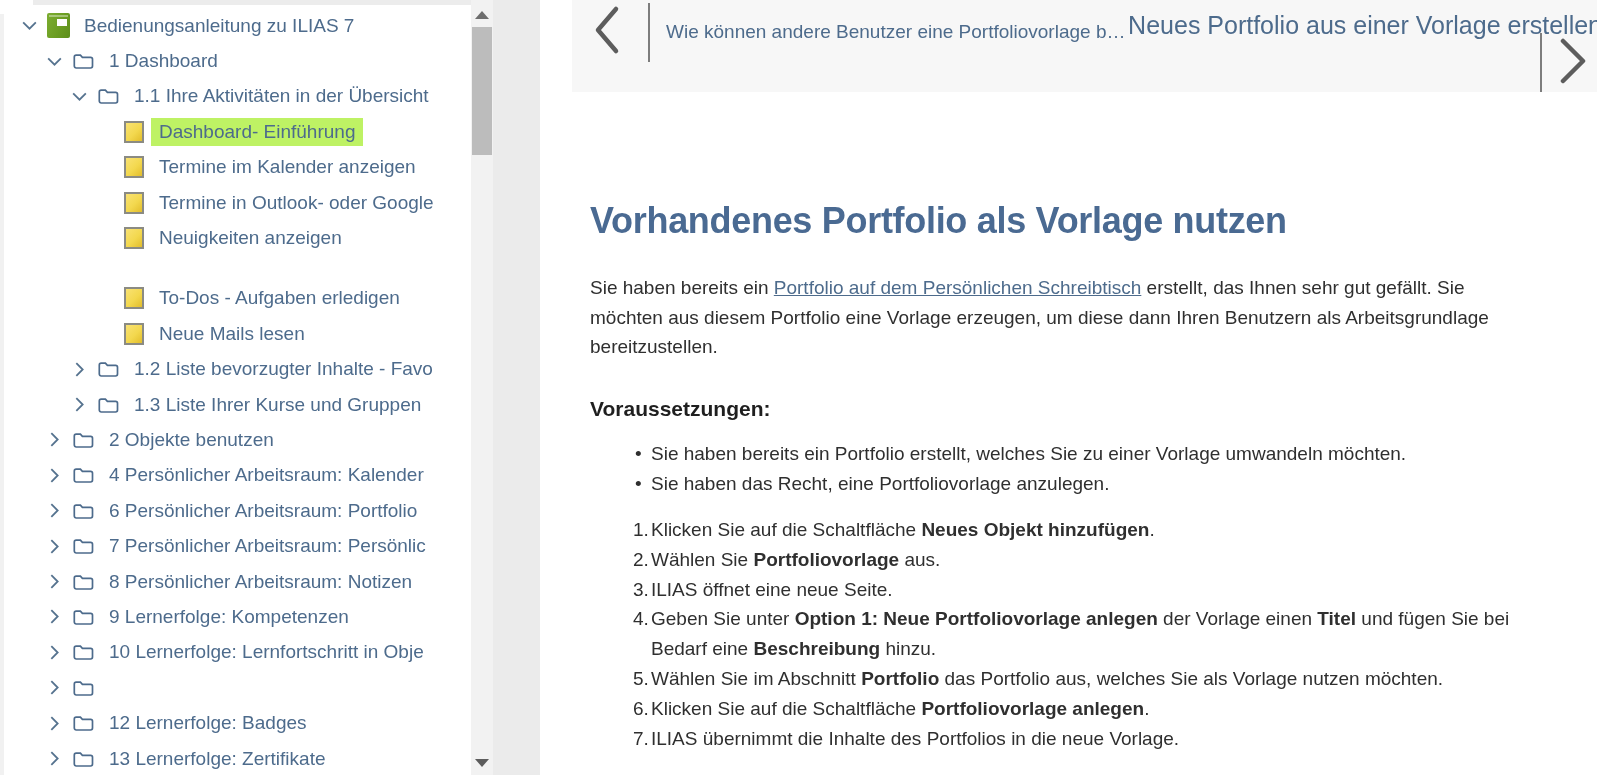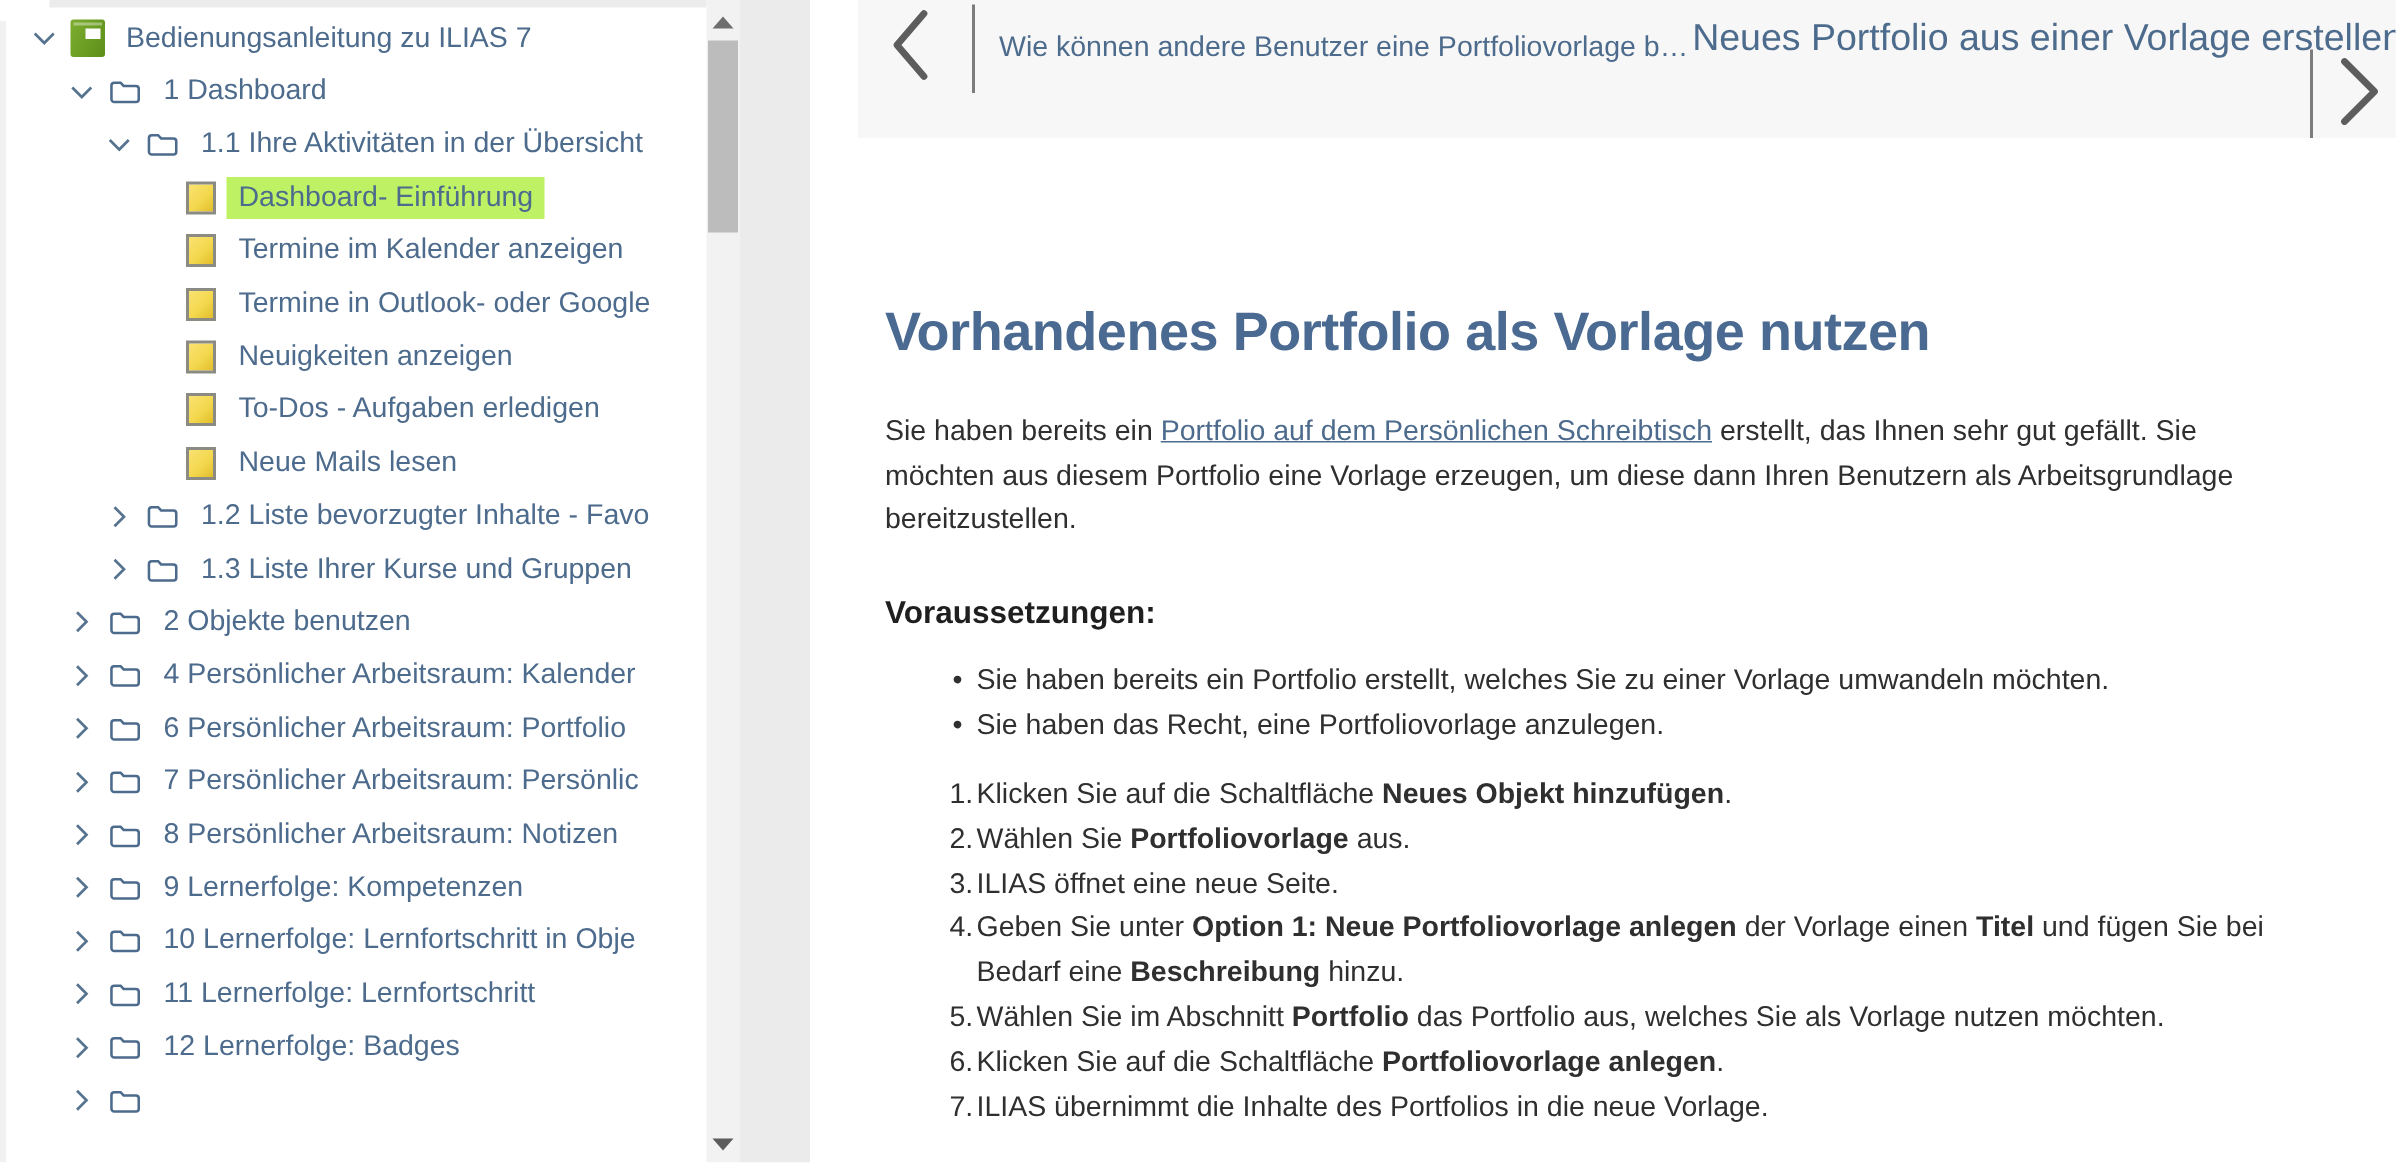--- a/index.html
+++ b/index.html
@@ -125,32 +125,32 @@
         </span>
         <span class="tree-label">Termine in Outlook- oder Google</span>
       </div>
       <div class="tree-row" style="padding-left: 95px;">
         <span class="chevron-slot"></span>
         <span class="tree-icon">
           <span class="page-icon"></span>
         </span>
         <span class="tree-label">Neuigkeiten anzeigen</span>
       </div>
+      <div class="tree-row" style="padding-left: 95px; margin-top: 25px;">
+        <span class="chevron-slot"></span>
+        <span class="tree-icon">
+          <span class="page-icon"></span>
+        </span>
+        <span class="tree-label">To-Dos - Aufgaben erledigen</span>
+      </div>
       <div class="tree-row" style="padding-left: 95px;">
         <span class="chevron-slot"></span>
         <span class="tree-icon">
           <span class="page-icon"></span>
         </span>
-        <span class="tree-label">To-Dos - Aufgaben erledigen</span>
-      </div>
-      <div class="tree-row" style="padding-left: 95px;">
-        <span class="chevron-slot"></span>
-        <span class="tree-icon">
-          <span class="page-icon"></span>
-        </span>
         <span class="tree-label">Neue Mails lesen</span>
       </div>
       <div class="tree-row" style="padding-left: 70px;">
         <span class="chevron-slot">
           <svg width="19" height="19" viewBox="0 0 18 18">
             <polyline points="6,3 12,9 6,15" fill="none" stroke="#56738f" stroke-width="1.7"></polyline>
           </svg>
         </span>
         <span class="tree-icon">
           <svg width="23" height="20" viewBox="0 0 23 20">
@@ -267,34 +267,46 @@
         <span class="chevron-slot">
           <svg width="19" height="19" viewBox="0 0 18 18">
             <polyline points="6,3 12,9 6,15" fill="none" stroke="#56738f" stroke-width="1.7"></polyline>
           </svg>
         </span>
         <span class="tree-icon">
           <svg width="23" height="20" viewBox="0 0 23 20">
             <path d="M2.3 6 C2.3 4.9 3.1 4.1 4.2 4.1 H8.4 L10.4 6.3 H18.6 C19.7 6.3 20.5 7.1 20.5 8.2 V15.1 C20.5 16.2 19.7 17 18.6 17 H4.2 C3.1 17 2.3 16.2 2.3 15.1 Z" fill="none" stroke="#4d6b8c" stroke-width="1.7"></path>
           </svg>
         </span>
-        <span class="tree-label">11 Lernerfolge: Lernfortschritt</span>
       </div>
       <div class="tree-row" style="padding-left: 45px;">
         <span class="chevron-slot">
           <svg width="19" height="19" viewBox="0 0 18 18">
             <polyline points="6,3 12,9 6,15" fill="none" stroke="#56738f" stroke-width="1.7"></polyline>
           </svg>
         </span>
         <span class="tree-icon">
           <svg width="23" height="20" viewBox="0 0 23 20">
             <path d="M2.3 6 C2.3 4.9 3.1 4.1 4.2 4.1 H8.4 L10.4 6.3 H18.6 C19.7 6.3 20.5 7.1 20.5 8.2 V15.1 C20.5 16.2 19.7 17 18.6 17 H4.2 C3.1 17 2.3 16.2 2.3 15.1 Z" fill="none" stroke="#4d6b8c" stroke-width="1.7"></path>
           </svg>
         </span>
         <span class="tree-label">12 Lernerfolge: Badges</span>
+      </div>
+      <div class="tree-row" style="padding-left: 45px;">
+        <span class="chevron-slot">
+          <svg width="19" height="19" viewBox="0 0 18 18">
+            <polyline points="6,3 12,9 6,15" fill="none" stroke="#56738f" stroke-width="1.7"></polyline>
+          </svg>
+        </span>
+        <span class="tree-icon">
+          <svg width="23" height="20" viewBox="0 0 23 20">
+            <path d="M2.3 6 C2.3 4.9 3.1 4.1 4.2 4.1 H8.4 L10.4 6.3 H18.6 C19.7 6.3 20.5 7.1 20.5 8.2 V15.1 C20.5 16.2 19.7 17 18.6 17 H4.2 C3.1 17 2.3 16.2 2.3 15.1 Z" fill="none" stroke="#4d6b8c" stroke-width="1.7"></path>
+          </svg>
+        </span>
+        <span class="tree-label">13 Lernerfolge: Zertifikate</span>
       </div>
       <div class="tree-row" style="padding-left: 45px;">
         <span class="chevron-slot">
           <svg width="19" height="19" viewBox="0 0 18 18">
             <polyline points="6,3 12,9 6,15" fill="none" stroke="#56738f" stroke-width="1.7"></polyline>
           </svg>
         </span>
         <span class="tree-icon">
           <svg width="23" height="20" viewBox="0 0 23 20">
             <path d="M2.3 6 C2.3 4.9 3.1 4.1 4.2 4.1 H8.4 L10.4 6.3 H18.6 C19.7 6.3 20.5 7.1 20.5 8.2 V15.1 C20.5 16.2 19.7 17 18.6 17 H4.2 C3.1 17 2.3 16.2 2.3 15.1 Z" fill="none" stroke="#4d6b8c" stroke-width="1.7"></path>

